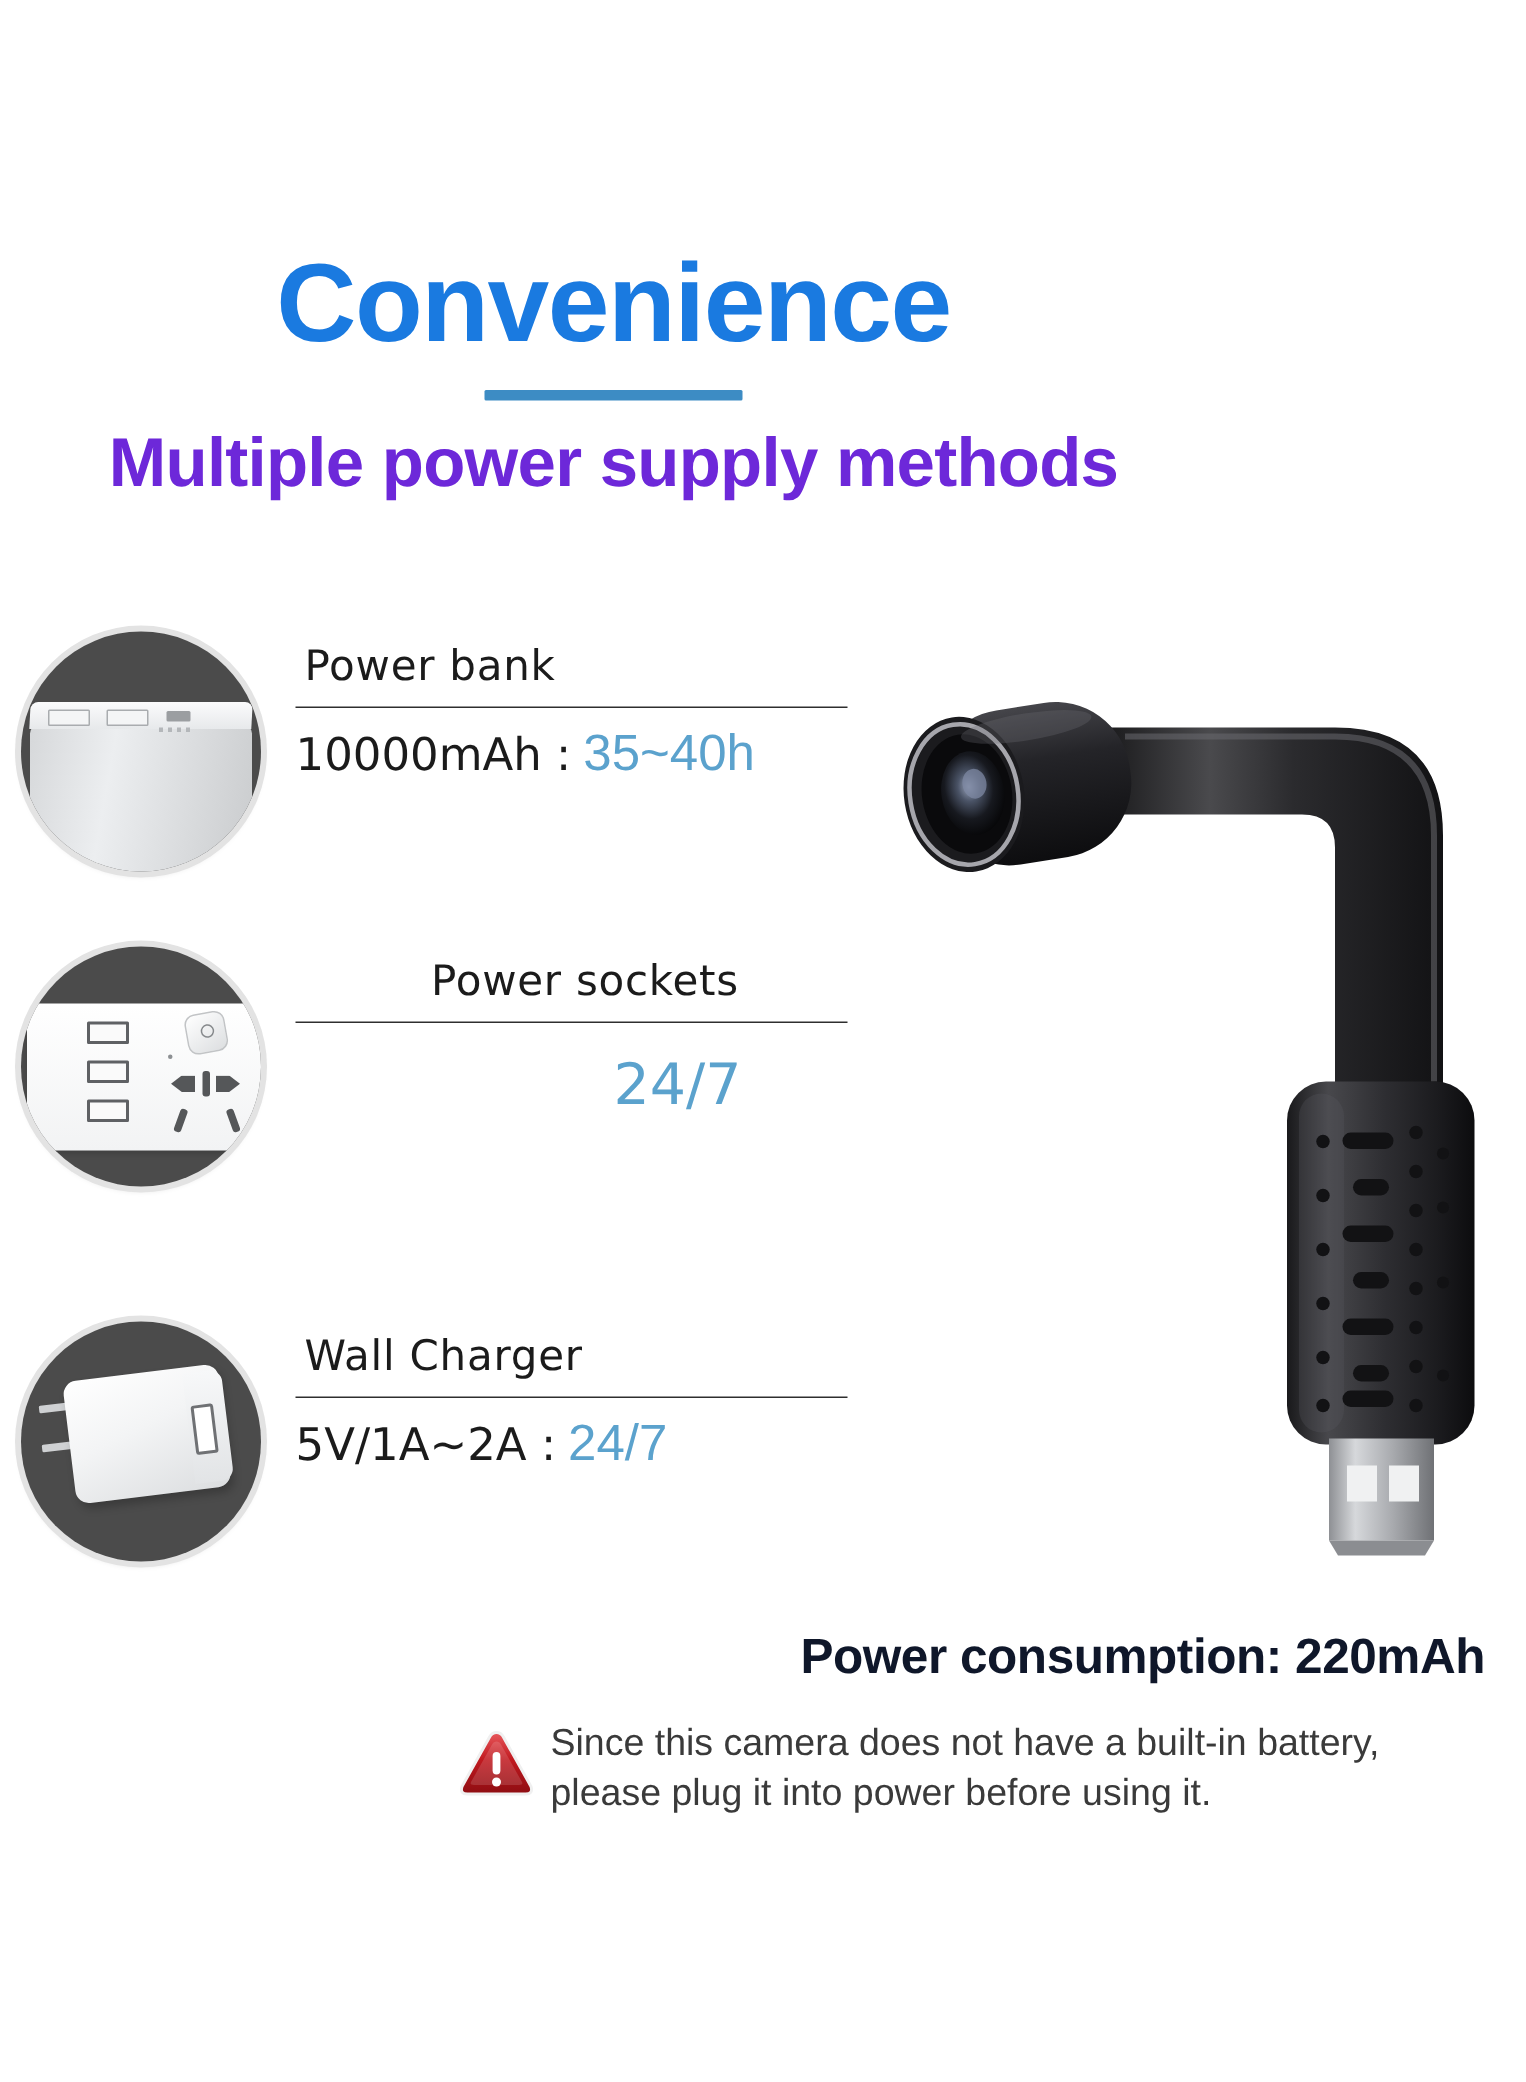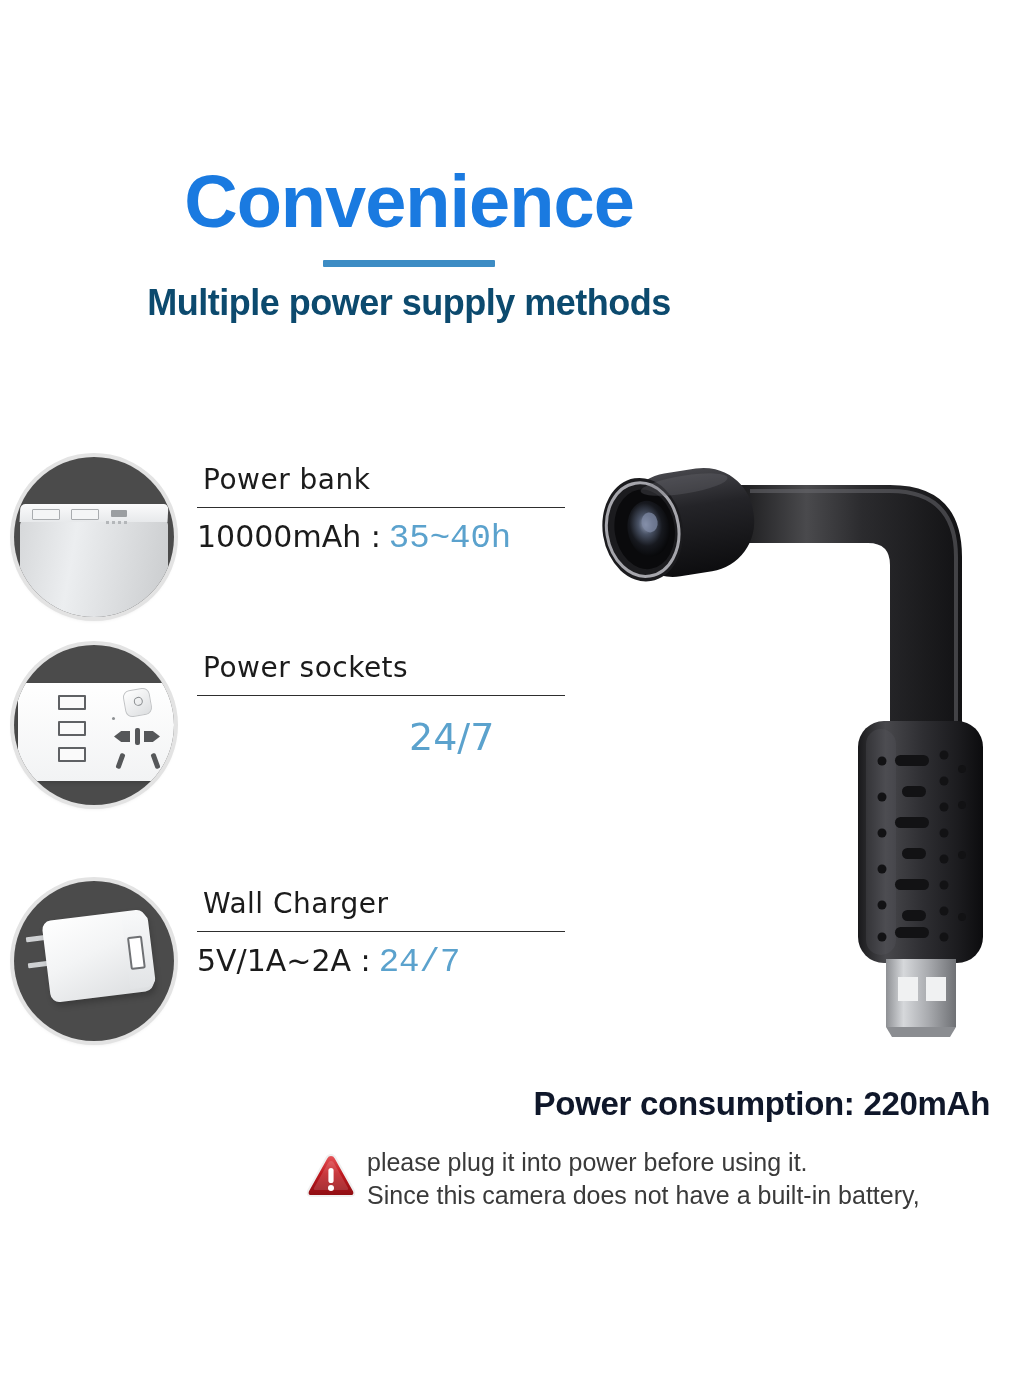--- a/index.html
+++ b/index.html
@@ -37,36 +37,36 @@
     width: 172px;
     height: 7px;
     margin: 21px auto 0 auto;
     background: #3d8cc4;
     border-radius: 1px;
   }
   #subtitle {
     margin: 0;
     padding-top: 18px;
     font-family: "Liberation Sans", sans-serif;
-    font-size: 36px;
+    font-size: 46px;
     font-weight: bold;
     line-height: 1.0;
     letter-spacing: -0.5px;
-    color: #0c4a6e;
+    color: #6d28d9;
   }
 
   
   .spec-row {
     position: absolute;
     left: 0;
     width: 600px;
     height: 180px;
   }
-  #spec-row-0 { top: 452px; }
-  #spec-row-1 { top: 640px; }
+  #spec-row-0 { top: 416px; }
+  #spec-row-1 { top: 626px; text-align: center; }
   #spec-row-2 { top: 876px; }
 
   .thumb-circle {
     position: absolute;
     left: 14px;
     top: 5px;
     width: 160px;
     height: 160px;
     border-radius: 50%;
     background: #4b4b4b;
@@ -274,21 +274,21 @@
     align-items: baseline;
     line-height: 1.28;
   }
   .spec-label {
     font-family: "DejaVu Sans", sans-serif;
     font-size: 30px;
     color: #1b1b1b;
     white-space: pre;
   }
   .spec-value {
-    font-family: Liberation Mono, monospace;
+    font-family: Liberation Sans, sans-serif;
     font-size: 34px;
     color: #5ba2cd;
     padding-left: 8px;
     white-space: pre;
   }
   .spec-value-merged {
     position: absolute;
     left: 212px;
     top: 19px;
     font-family: "DejaVu Sans", sans-serif;
@@ -522,16 +522,16 @@
           <stop offset="100%" stop-color="#8e0d12"></stop>
         </linearGradient>
       </defs>
       <path d="M26 3 Q29 3 30.6 6 L49 39 Q50.6 44 45.4 44 L6.6 44 Q1.4 44 3 39 L21.4 6 Q23 3 26 3 Z" fill="url(#triGrad)" stroke="#f0f0f0" stroke-width="2"></path>
       <path d="M26 9 Q28 9 29 11 L43 36 Q44 38 41 38 L11 38 Q8 38 9 36 L23 11 Q24 9 26 9 Z" fill="#ffffff" opacity="0.14"></path>
       <rect x="23.4" y="16" width="5.2" height="15" rx="2.6" fill="#ffffff"></rect>
       <circle cx="26" cy="36" r="3" fill="#ffffff"></circle>
     </svg>
   </span>
   <div id="warning-text">
+    <div>Since this camera does not have a built-in battery,</div>
     <div>please plug it into power before using it.</div>
-    <div>Since this camera does not have a built-in battery,</div>
   </div>
 </div>
 
 </body></html>

